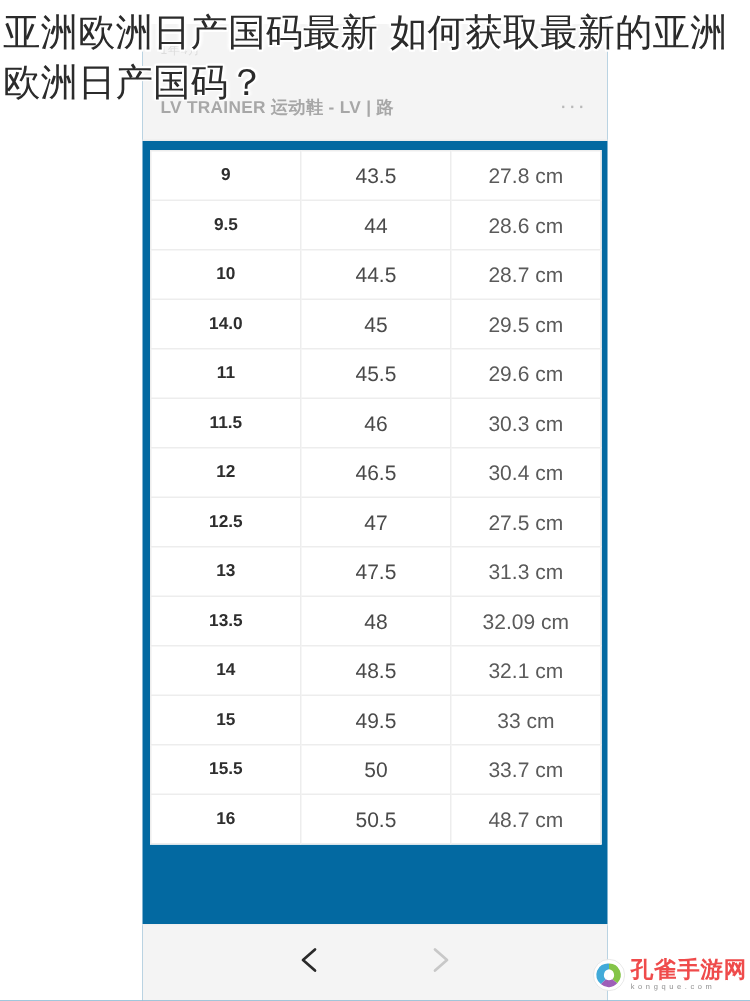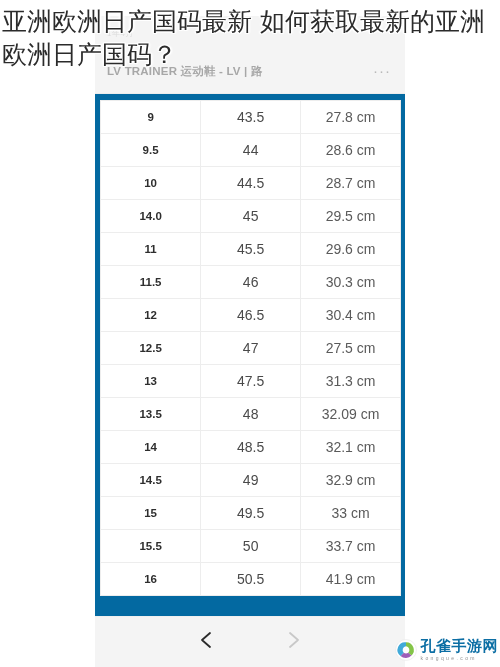--- a/index.html
+++ b/index.html
@@ -202,21 +202,21 @@
   }
   .watermark-text-block {
     display: flex;
     flex-direction: column;
     justify-content: center;
     line-height: 1;
   }
   .watermark-name {
     font-size: 15px;
     font-weight: bold;
-    color: #0369a1;
+    color: #ef4444;
     letter-spacing: 0.5px;
     font-family: "DejaVu Sans", "Liberation Sans", sans-serif;
   }
   .watermark-domain {
     font-size: 5px;
     color: #8d8d8d;
     letter-spacing: 2.4px;
     margin-top: 2px;
     font-family: "Liberation Sans", sans-serif;
   }
@@ -288,38 +288,33 @@
               <td class="c-us">13.5</td>
               <td class="c-eu">48</td>
               <td class="c-cm">32.09 cm</td>
             </tr>
             <tr>
               <td class="c-us">14</td>
               <td class="c-eu">48.5</td>
               <td class="c-cm">32.1 cm</td>
             </tr>
             <tr>
-              <td class="c-us">14.5</td>
-              <td class="c-eu">49</td>
-              <td class="c-cm">32.9 cm</td>
-            </tr>
-            <tr>
               <td class="c-us">15</td>
               <td class="c-eu">49.5</td>
               <td class="c-cm">33 cm</td>
             </tr>
             <tr>
               <td class="c-us">15.5</td>
               <td class="c-eu">50</td>
               <td class="c-cm">33.7 cm</td>
             </tr>
             <tr>
               <td class="c-us">16</td>
               <td class="c-eu">50.5</td>
-              <td class="c-cm">41.9 cm</td>
+              <td class="c-cm">48.7 cm</td>
             </tr>
           </tbody>
       </table>
     </div>
 
     <div class="bottom-bar">
       <div class="nav-buttons">
         <div class="nav-chevron">
           <svg width="16" height="20" viewBox="0 0 16 20" aria-hidden="true">
             <polyline points="12,3 4,10 12,17" fill="none" stroke="#2a2a2a" stroke-width="1.8" stroke-linecap="round" stroke-linejoin="round"></polyline>

